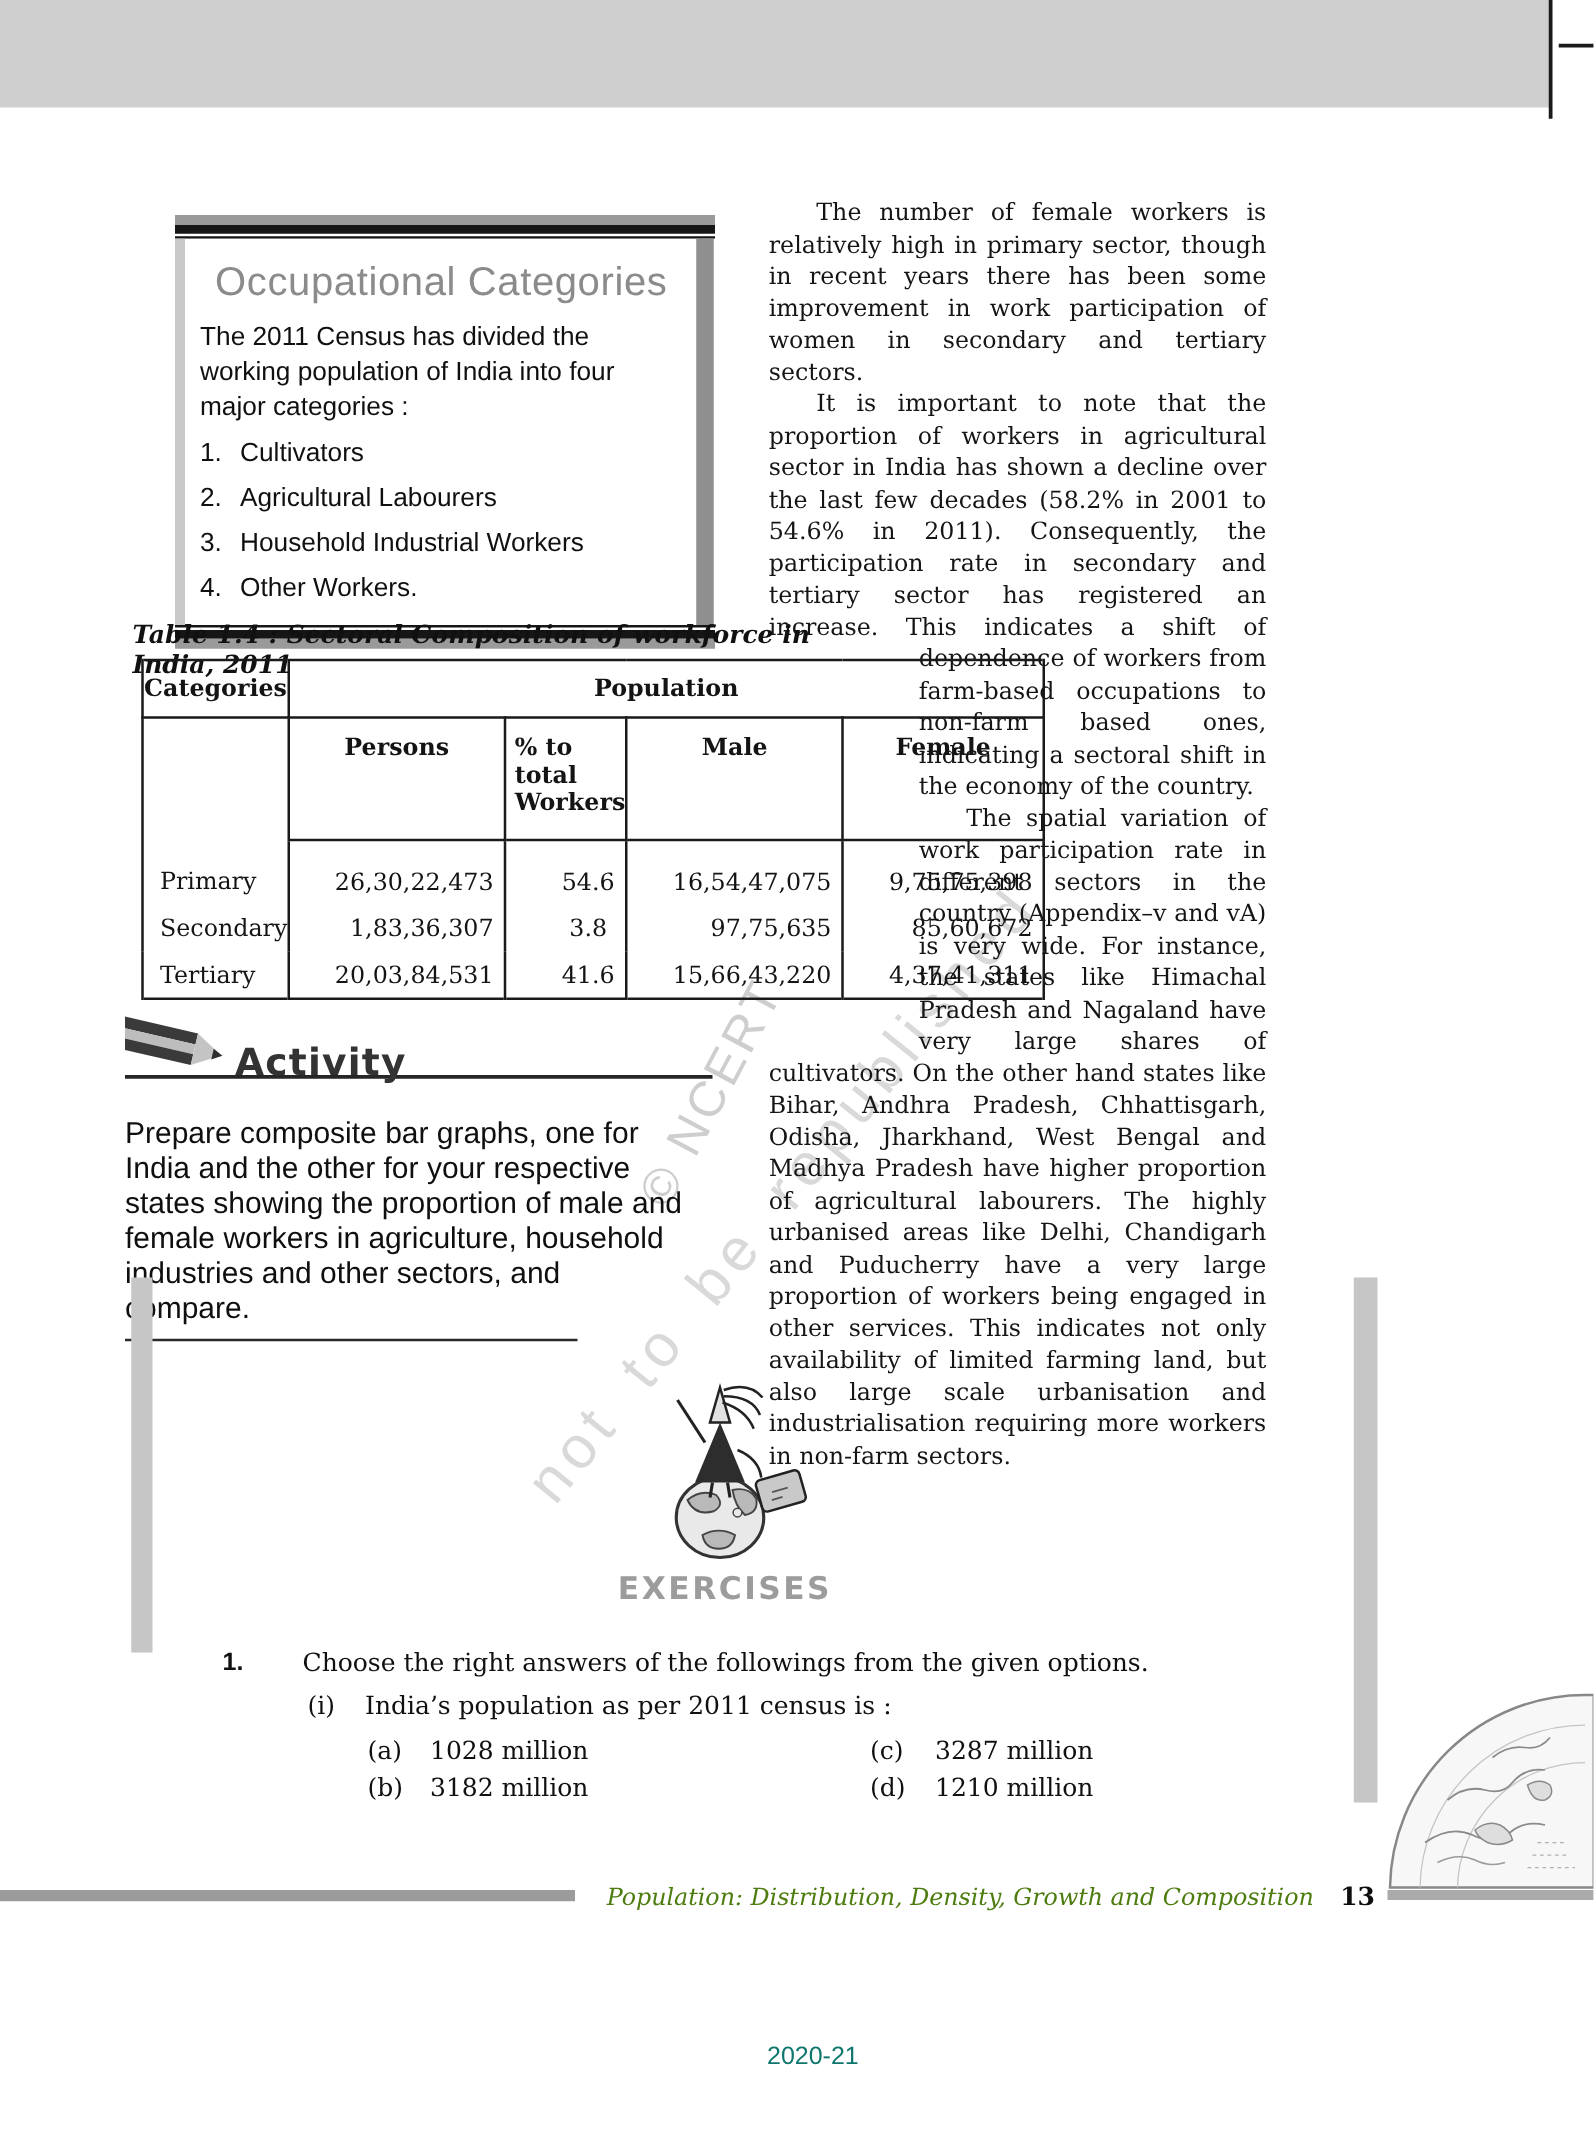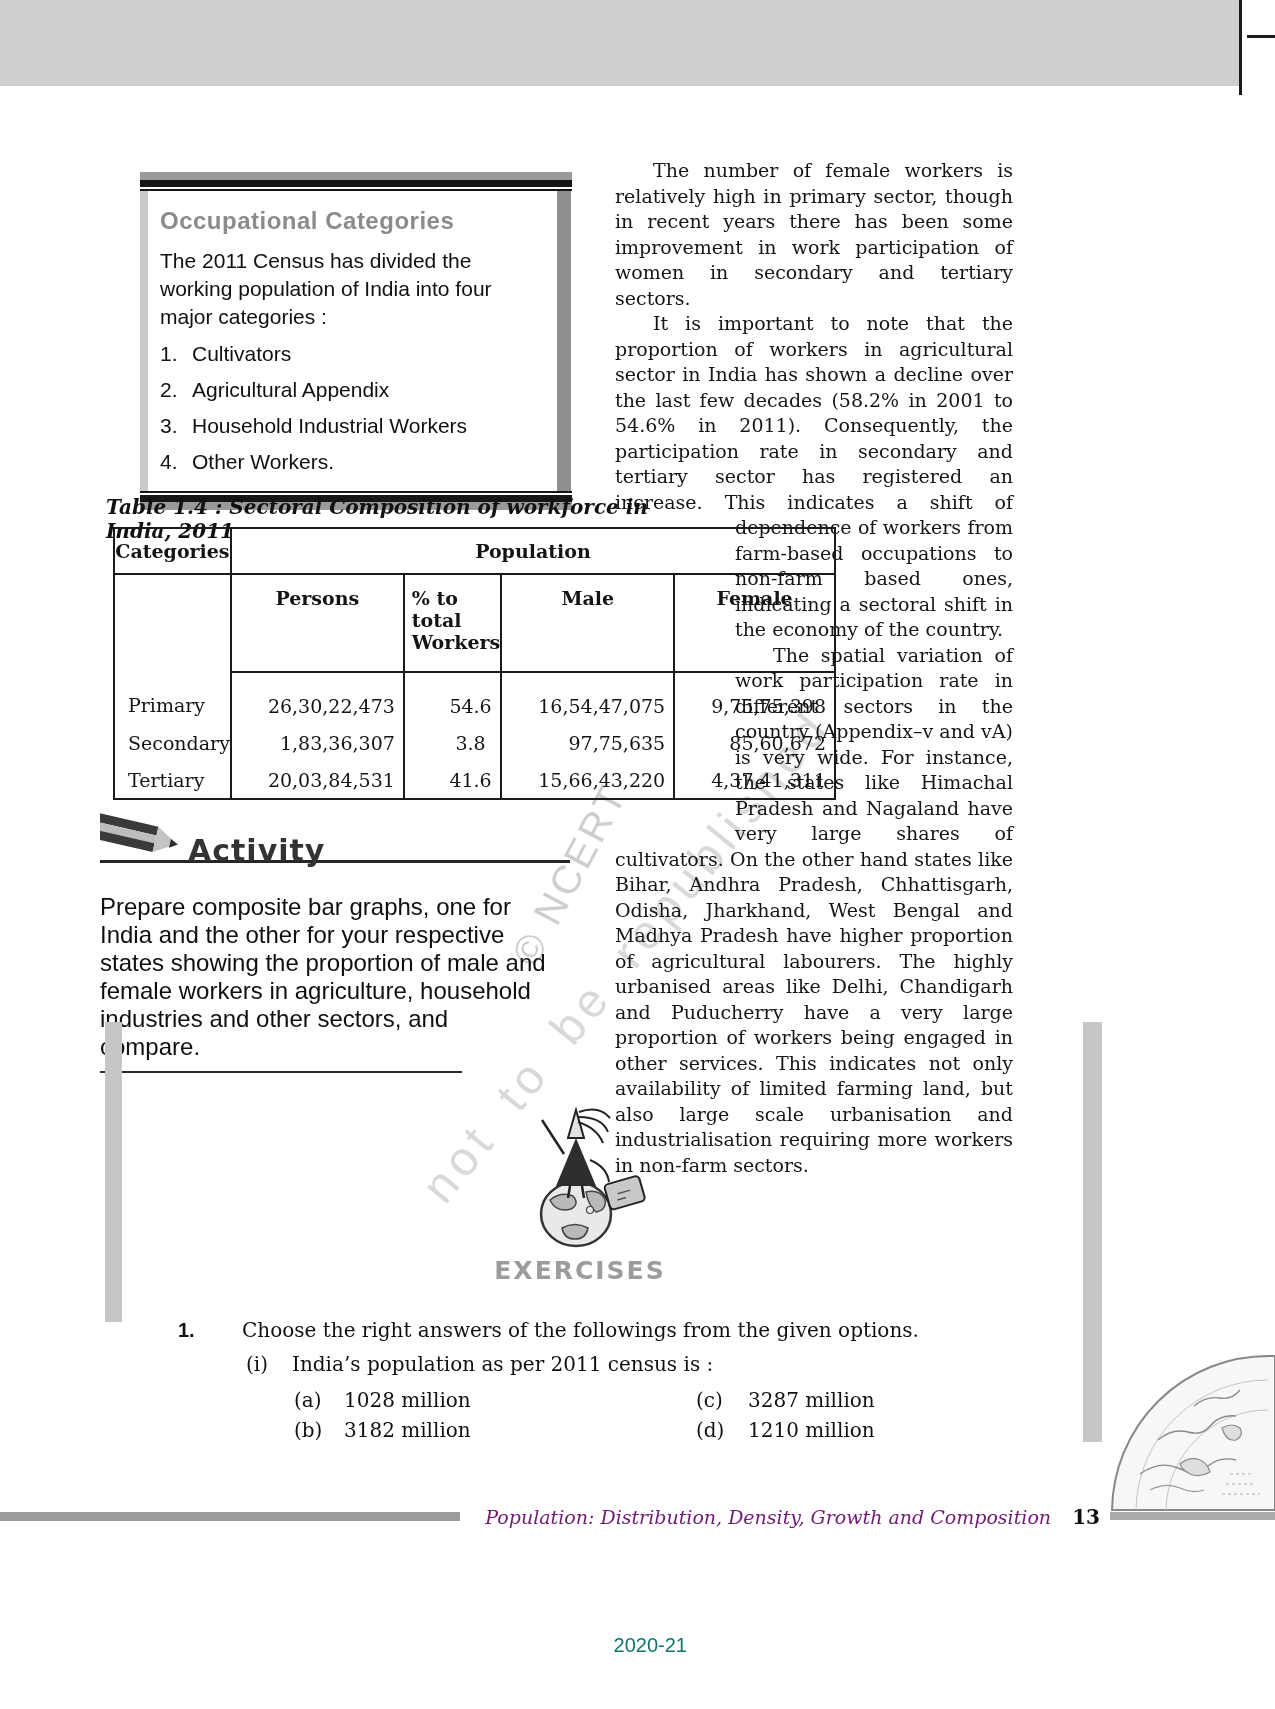--- a/index.html
+++ b/index.html
@@ -14,21 +14,21 @@
   
   .occ-box{position:absolute;left:140px;top:172px;width:432px;}
   .occ-bar-gray{height:8px;background:#9a9a9a;}
   .occ-bar-black{height:7px;background:#161616;}
   .occ-bar-thin{height:2px;background:#161616;margin-top:2px;}
   .occ-bar-thin.b{margin-top:0;margin-bottom:2px;}
   .occ-inner{position:relative;display:flex;background:#fff;}
   .occ-strip{width:8px;background:#c9c9c9;flex:0 0 8px;}
   .occ-shadow{position:absolute;right:1px;top:0;bottom:0;width:14px;background:#8f8f8f;}
   .occ-content{flex:1;padding:12px 26px 16px 12px;font-family:"Liberation Sans",sans-serif;}
-  .occ-title{text-align:left;font-weight:bold;font-size:24px;color:#8b8b8b;letter-spacing:.5px;margin:4px 0 12px;}
+  .occ-title{text-align:center;font-weight:normal;font-size:32px;color:#8b8b8b;letter-spacing:.5px;margin:4px 0 12px;}
   .occ-intro{font-size:21px;line-height:28px;color:#101010;}
   .occ-item{display:flex;margin-top:9px;font-size:21px;line-height:27px;color:#101010;}
   .occ-item .n{width:32px;flex:0 0 32px;}
 
   
   .rightcol{position:absolute;left:615px;top:158px;width:398px;text-align:justify;
             font-size:19px;line-height:25.5px;color:#151515;}
   .rightcol p{margin:0;}
   .rightcol p.ind{text-indent:38px;}
   .tbl-float-spacer{float:left;width:120px;height:322px;}
@@ -83,21 +83,21 @@
   .qrow1{display:flex;}
   .qnum{width:64px;flex:0 0 64px;font-family:"Liberation Sans",sans-serif;font-weight:bold;}
   .qrow2{display:flex;margin-left:68px;margin-top:6px;}
   .qsub{width:46px;flex:0 0 46px;}
   .opts{margin-left:116px;margin-top:8px;display:grid;grid-template-columns:50px 352px 52px auto;row-gap:2px;}
 
   
   .footer-bar-left{position:absolute;left:0;top:1512px;width:460px;height:9px;background:#9b9b9b;}
   .footer-bar-right{position:absolute;left:1110px;top:1512px;width:165px;height:8px;background:#aaaaaa;}
   .footer-line{position:absolute;left:400px;top:1505px;width:700px;text-align:right;}
-  .footer-title{font-style:italic;font-size:19px;color:#701a75;}
+  .footer-title{font-style:italic;font-size:19px;color:#4d7c0f;}
   .footer-num{font-weight:bold;font-size:20px;color:#0d0d0d;margin-left:16px;}
   .map-wrap{position:absolute;left:1110px;top:1354px;width:165px;height:158px;}
   .year-mark{position:absolute;left:487px;top:1634px;width:200px;text-align:right;
              font-family:"Liberation Sans",sans-serif;font-size:20px;color:#0f766e;}
 </style>
 </head>
 <body>
 
 <div class="page">
 
@@ -116,21 +116,21 @@
       <div class="occ-strip"></div>
       <div class="occ-content">
         <div class="occ-title">Occupational Categories</div>
         <div class="occ-intro">The 2011 Census has divided the working population of India into four major categories :</div>
         <div class="occ-item">
           <span class="n">1.</span>
           <span>Cultivators</span>
         </div>
         <div class="occ-item">
           <span class="n">2.</span>
-          <span>Agricultural Appendix</span>
+          <span>Agricultural Labourers</span>
         </div>
         <div class="occ-item">
           <span class="n">3.</span>
           <span>Household Industrial Workers</span>
         </div>
         <div class="occ-item">
           <span class="n">4.</span>
           <span>Other Workers.</span>
         </div>
       </div>

